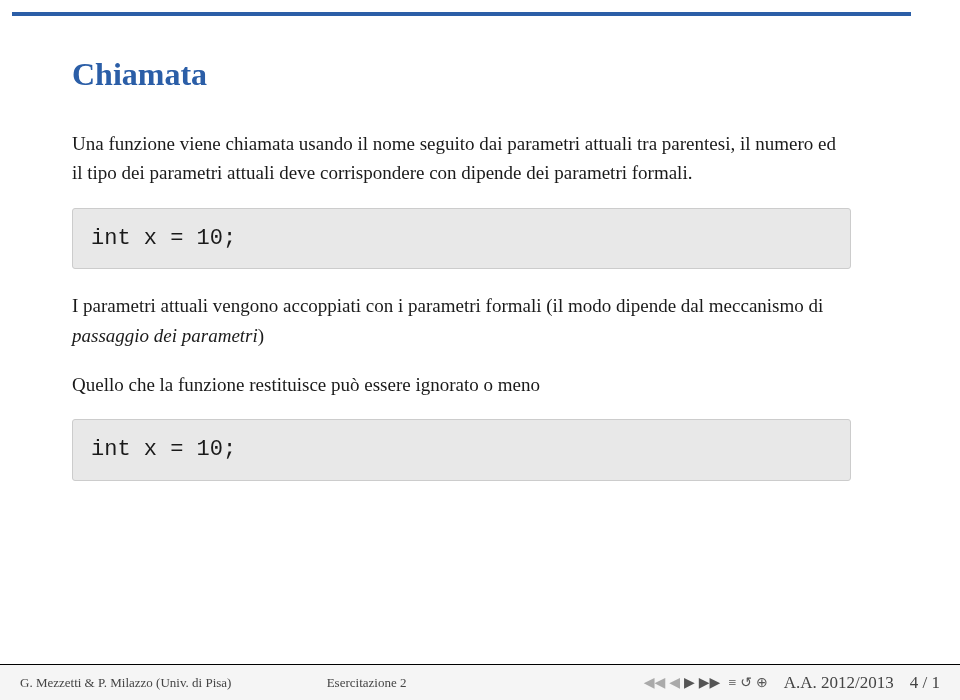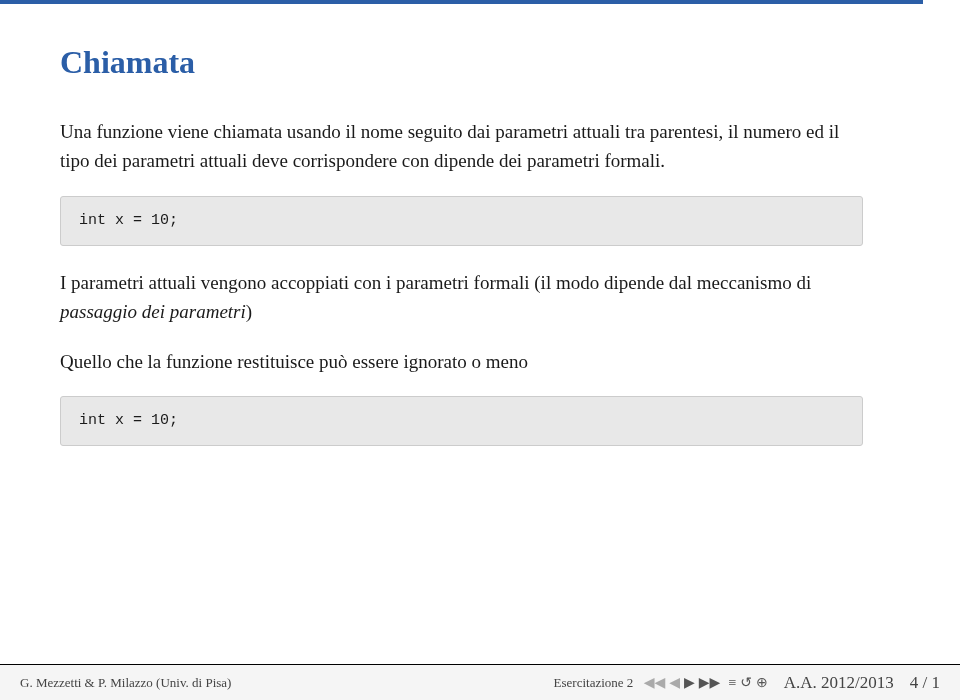--- a/index.html
+++ b/index.html
@@ -13,21 +13,21 @@
       color: #000000;
       overflow: hidden;
       position: relative;
     }
 
     .slide-container {
       width: 923px;
       height: 700px;
       display: flex;
       flex-direction: column;
-      padding: 0;
+      padding: 12px;
     }
 
     
     .top-bar {
       width: 100%;
       height: 4px;
       background: #2b5ea7;
     }
 
     
@@ -57,21 +57,21 @@
     }
 
     
     .code-block {
       background: #e8e8e8;
       border: 1px solid #cccccc;
       border-radius: 3px;
       padding: 12px 18px;
       margin-bottom: 22px;
       font-family: 'Courier New', Courier, monospace;
-      font-size: 15px;
+      font-size: 22px;
       color: #1a1a1a;
       line-height: 1.6;
     }
 
     .code-block .code-line {
       display: block;
     }
 
     
     .italic {
@@ -94,21 +94,21 @@
       bottom: 0;
       left: 0;
     }
 
     .footer-left {
       flex: 1;
     }
 
     .footer-center {
       flex: 1;
-      text-align: right;
+      text-align: left;
       font-family: Liberation Serif, serif;
     }
 
     .footer-right {
       flex: 1;
       text-align: right;
       display: flex;
       align-items: center;
       justify-content: flex-end;
       gap: 8px;

